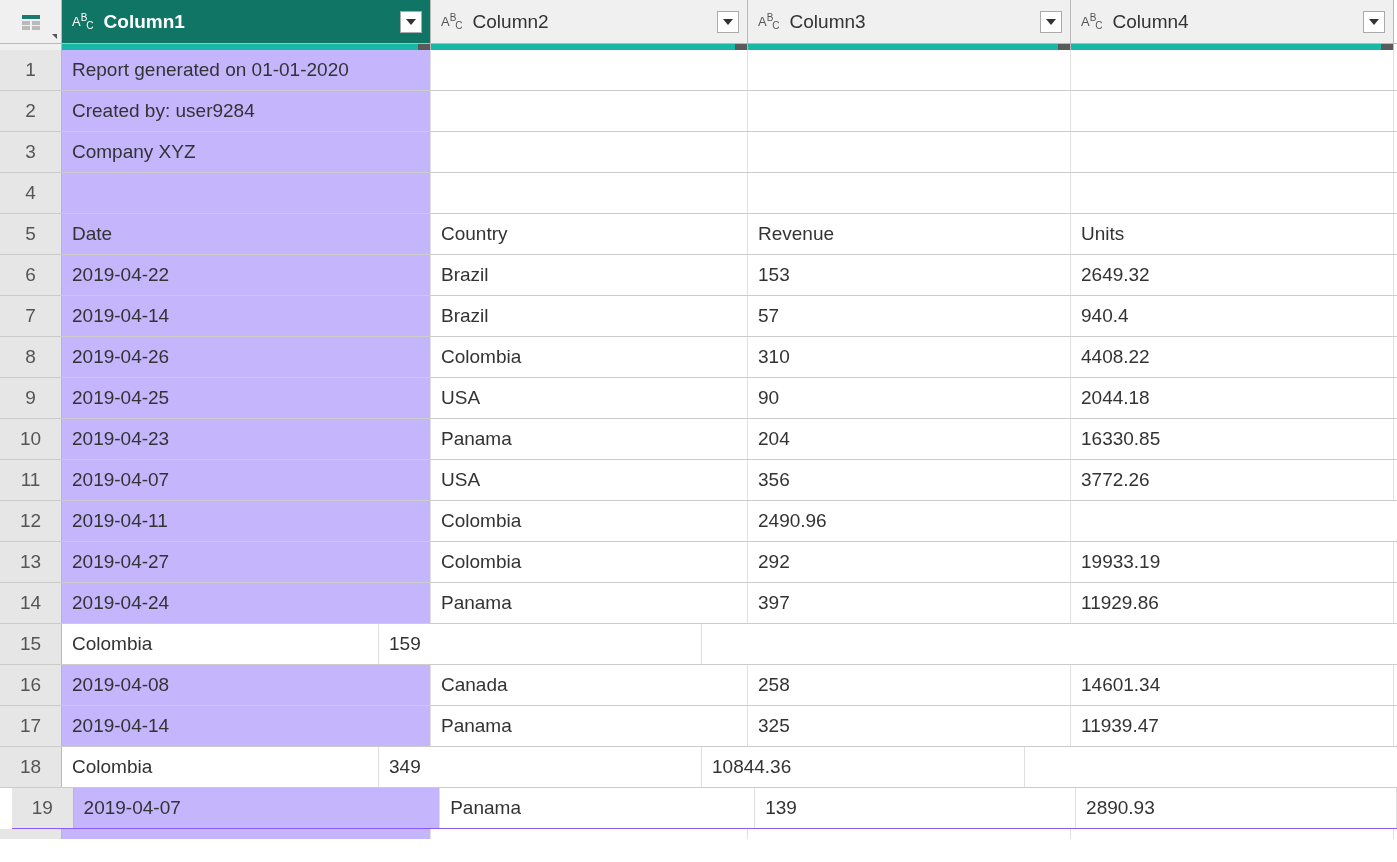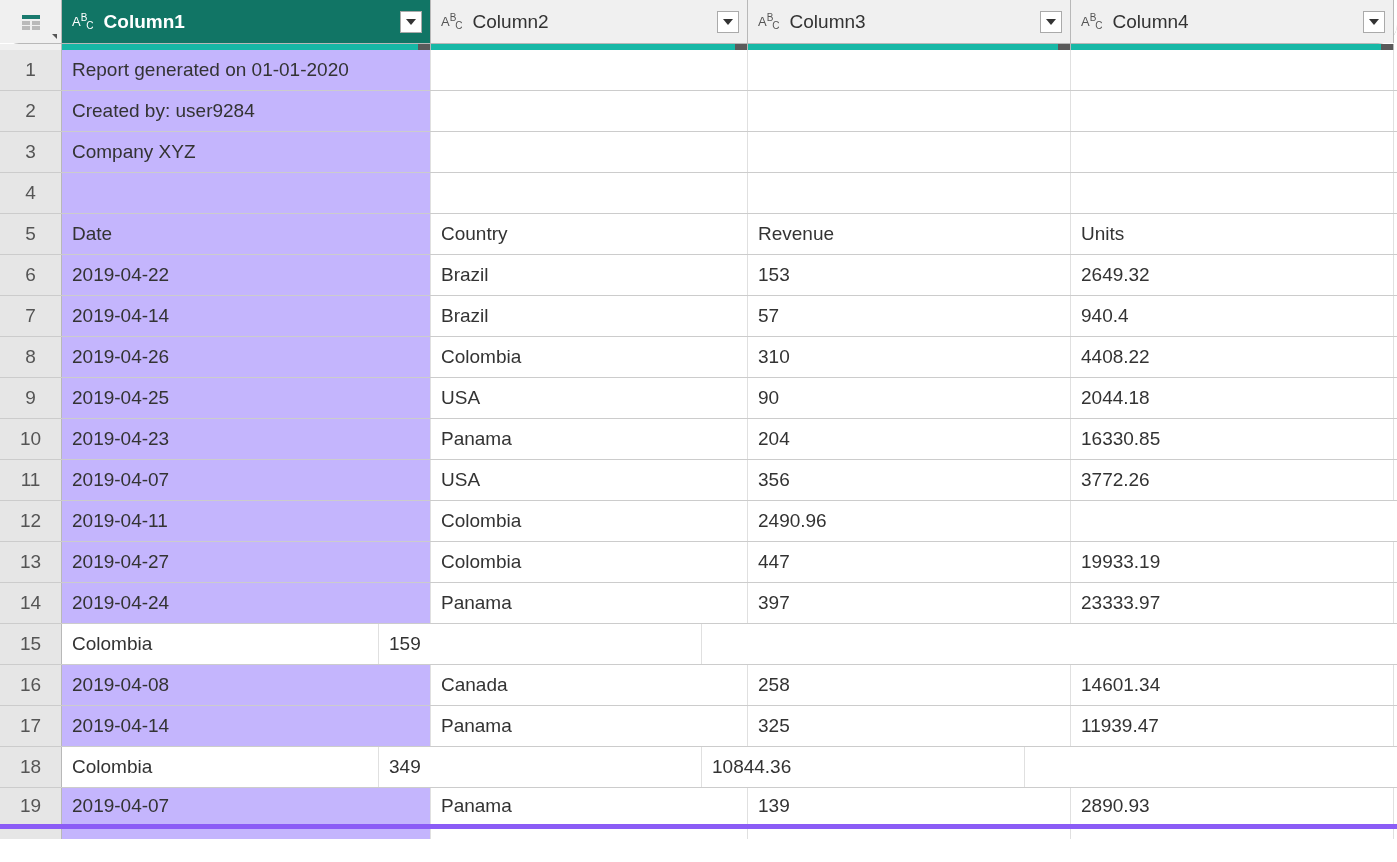--- a/index.html
+++ b/index.html
@@ -1,20 +1,20 @@
 <!DOCTYPE html>
 <html><head>
   <meta charset="utf-8">
   <style>
     * { box-sizing: border-box; margin: 0; padding: 0; }
     body { font-family: 'Segoe UI', Arial, sans-serif; font-size: 18px; color: #333; background: #fff; }
     
     .grid-container { display: flex; flex-direction: column; }
     
-    .header-row { display: flex; height: 44px; border-bottom: 1px solid #b8b8b8; border-radius: 19px; }
+    .header-row { display: flex; height: 44px; border-bottom: 1px solid #b8b8b8; }
     
     .corner-cell {
       width: 62px; background: #f0f0f0; border-right: 1px solid #b8b8b8;
       display: flex; align-items: center; justify-content: center; position: relative;
     }
     .mini-table-icon { width: 18px; height: 14px; position: relative; }
     .mini-table-icon .mh { position:absolute; top:0; left:0; right:0; height:4px; background:#1a7a6e; }
     .mini-table-icon .mc { position:absolute; height:4px; background:#bababa; }
     .corner-dropdown { position:absolute; right:4px; bottom:4px; width:0; height:0; border-left:5px solid transparent; border-top:5px solid #555; }
     
@@ -40,21 +40,21 @@
     .c2 { width: 317px; }
     .c3 { width: 323px; }
     .c4 { width: 323px; }
     
     .bar-row { display:flex; height:6px; }
     .row-gutter-bar { width:62px; background:#f0f0f0; border-right:1px solid #b8b8b8; }
     .bar-cell { position:relative; background:#17b8a6; border-right:1px solid #b8b8b8; }
     .bar-cell .stub { position:absolute; right:0; top:0; bottom:0; width:12px; background:#5a5a5a; }
     
     .data-row { display:flex; height:41px; border-bottom:1px solid #ccc; }
-    .data-row:last-child { border-bottom: 5px solid #8b5cf6; }
+    .data-row:last-child { border-bottom: 1px solid #8b5cf6; margin-left: 12px; }
     .row-num {
       width:62px; background:#e6e6e6; border-right:1px solid #b8b8b8;
       display:flex; align-items:center; justify-content:center; color:#555; font-size:19px;
     }
     .cell {
       border-right:1px solid #e0e0e0; display:flex; align-items:center; padding:0 10px;
       font-size:19px; color:#333; background:#fff;
     }
     .cell.col1 { background:#c4b5fd; }
     
@@ -206,29 +206,29 @@
       <div class="data-row">
         <div class="row-num">12</div>
         <div class="cell c1 col1">2019-04-11</div>
         <div class="cell c2">Colombia</div>
         <div class="cell c4">2490.96</div>
       </div>
       <div class="data-row">
         <div class="row-num">13</div>
         <div class="cell c1 col1">2019-04-27</div>
         <div class="cell c2">Colombia</div>
-        <div class="cell c3">447</div>
+        <div class="cell c3">292</div>
         <div class="cell c4">19933.19</div>
       </div>
       <div class="data-row">
         <div class="row-num">14</div>
         <div class="cell c1 col1">2019-04-24</div>
         <div class="cell c2">Panama</div>
         <div class="cell c3">397</div>
-        <div class="cell c4">23333.97</div>
+        <div class="cell c4">11929.86</div>
       </div>
       <div class="data-row">
         <div class="row-num">15</div>
         <div class="cell c2">Colombia</div>
         <div class="cell c3">159</div>
       </div>
       <div class="data-row">
         <div class="row-num">16</div>
         <div class="cell c1 col1">2019-04-08</div>
         <div class="cell c2">Canada</div>

